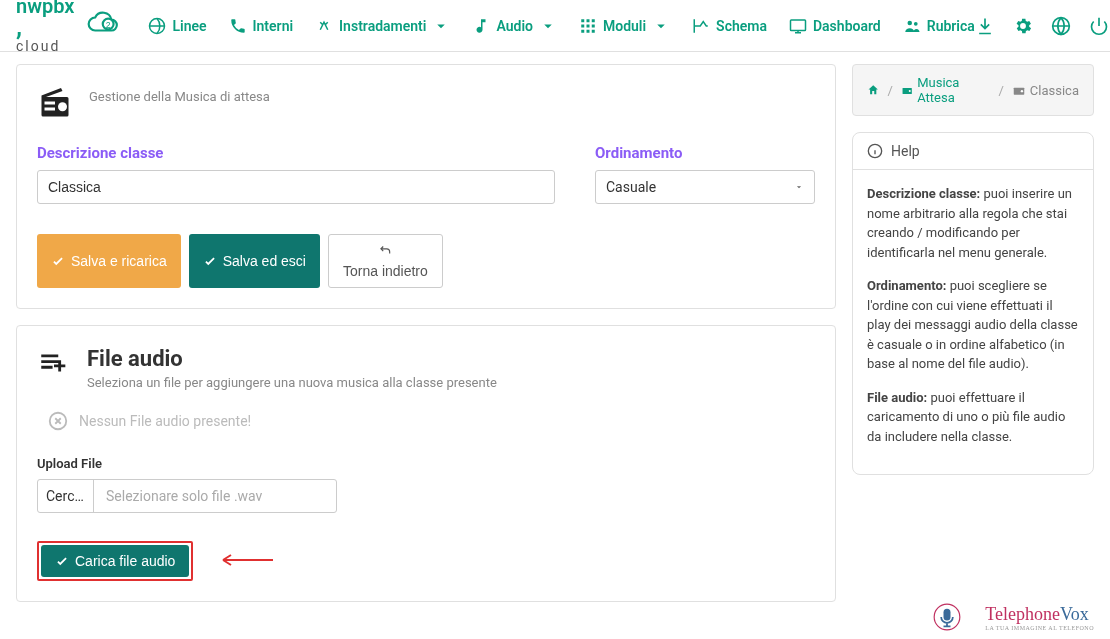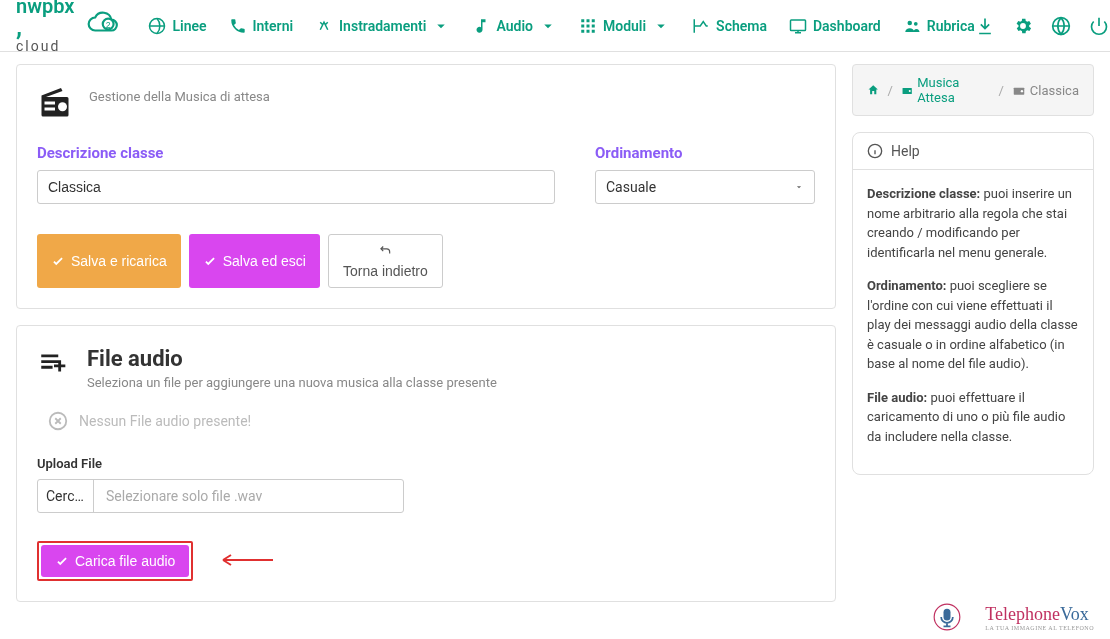--- a/index.html
+++ b/index.html
@@ -23,29 +23,29 @@
 .page-title { font-size: 24px; font-weight: 700; color: #222; }
 .page-sub { color: #888; font-size: 13px; margin-top: 4px; }
 .form-row { display: flex; gap: 40px; margin-bottom: 30px; }
 .form-group { flex: 1; }
 .form-label { font-size: 15px; font-weight: 700; color: #8b5cf6; margin-bottom: 8px; display: block; }
 .form-input, .form-select { width: 100%; border: 1px solid #ccc; border-radius: 3px; padding: 8px 10px; font-size: 14px; color: #333; background: #fff; }
 .form-select { display: flex; justify-content: space-between; align-items: center; cursor: pointer; }
 .btn-row { display: flex; gap: 8px; }
 .btn { display: inline-flex; align-items: center; gap: 6px; padding: 8px 14px; border-radius: 3px; font-size: 14px; cursor: pointer; border: none; font-weight: 500; }
 .btn-orange { background: #f0a848; color: #fff; }
-.btn-green { background: #d946ef; color: #fff; text-align: center; }
+.btn-green { background: #0f766e; color: #fff; text-align: center; }
 .btn-outline { background: #fff; color: #555; border: 1px solid #ccc; flex-direction: column; }
 .btn svg { width: 14px; height: 14px; }
 .section-header { display: flex; gap: 16px; align-items: flex-start; margin-bottom: 20px; }
 .section-title { font-size: 22px; font-weight: 700; }
 .empty-row { display: flex; align-items: center; gap: 10px; color: #bbb; margin: 20px 0 24px 10px; }
 .empty-row svg { width: 22px; height: 22px; }
 .upload-label { font-size: 13px; font-weight: 600; margin-bottom: 8px; }
-.upload-group { display: flex; border: 1px solid #ccc; border-radius: 3px; width: 367px; }
+.upload-group { display: flex; border: 1px solid #ccc; border-radius: 3px; width: 300px; }
 .upload-btn { padding: 8px 8px; border-right: 1px solid #ccc; color: #333; cursor: pointer; font-size: 14px; white-space: nowrap; overflow: hidden; text-overflow: ellipsis; max-width: 56px; }
 .upload-text { padding: 8px 12px; color: #aaa; flex: 1; }
 .highlight-box { border: 2px solid #e03030; display: inline-block; padding: 2px; border-radius: 2px; margin-top: 28px; }
 .arrow { display: inline-block; color: #e03030; margin-left: 20px; }
 .breadcrumb { background: #f5f5f5; border: 1px solid #e0e0e0; border-radius: 4px; padding: 10px 14px; display: flex; align-items: center; gap: 8px; font-size: 13px; color: #555; margin-bottom: 16px; }
 .breadcrumb a { color: #0a9e7f; text-decoration: none; }
 .breadcrumb svg { width: 14px; height: 14px; }
 .help-card { border: 1px solid #e0e0e0; border-radius: 8px; background: #fff; }
 .help-header { padding: 10px 14px; border-bottom: 1px solid #e0e0e0; display: flex; align-items: center; gap: 8px; font-size: 14px; color: #555; }
 .help-body { padding: 14px; font-size: 13px; line-height: 1.5; color: #444; }

